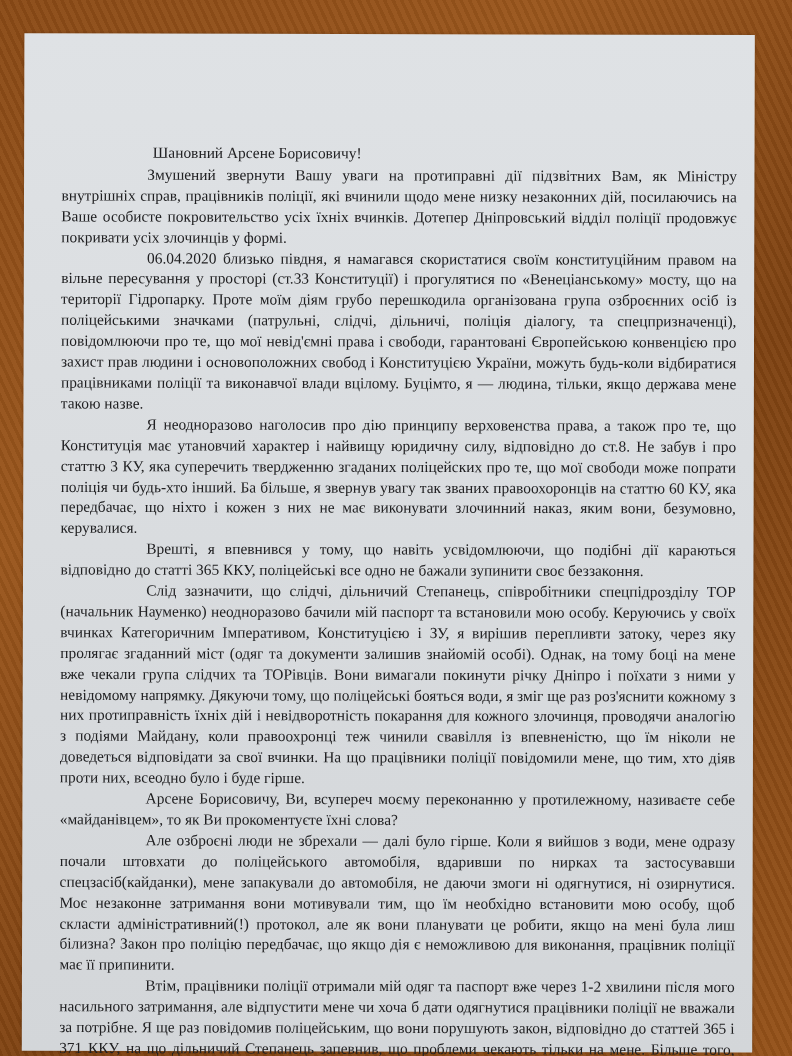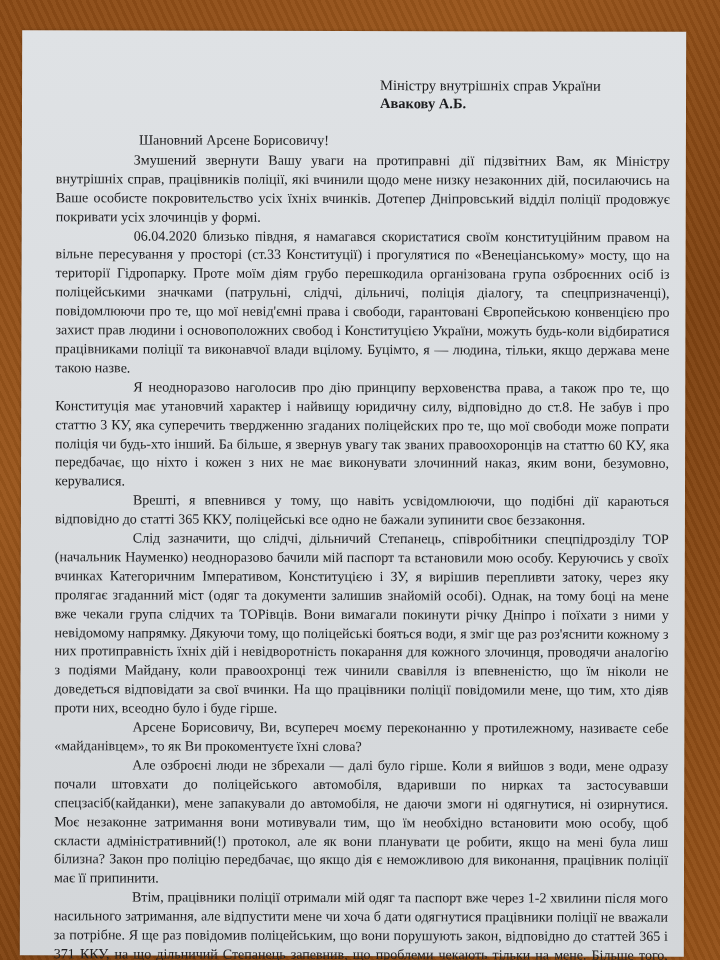--- a/index.html
+++ b/index.html
@@ -30,24 +30,20 @@
   }
   .body p { margin:0; text-indent:78px; }
   .body p.greeting { text-indent:83px; margin-bottom:1px; }
 </style>
 </head>
 <body>
 
 <div class="wood-grain"></div>
 
 <div class="paper">
-  <div class="addressee">
-    <div>Міністру внутрішніх справ України</div>
-    <div class="name">Авакову А.Б.</div>
-  </div>
 
   <div class="body">
     <p class="greeting">Шановний Арсене Борисовичу!</p>
     <p>Змушений звернути Вашу уваги на протиправні дії підзвітних Вам, як Міністру внутрішніх справ, працівників поліції, які вчинили щодо мене низку незаконних дій, посилаючись на Ваше особисте покровительство усіх їхніх вчинків. Дотепер Дніпровський відділ поліції продовжує покривати усіх злочинців у формі.</p>
     <p>06.04.2020 близько півдня, я намагався скористатися своїм конституційним правом на вільне пересування у просторі (ст.33 Конституції) і прогулятися по «Венеціанському» мосту, що на території Гідропарку. Проте моїм діям грубо перешкодила організована група озброєнних осіб із поліцейськими значками (патрульні, слідчі, дільничі, поліція діалогу, та спецпризначенці), повідомлюючи про те, що мої невід'ємні права і свободи, гарантовані Європейською конвенцією про захист прав людини і основоположних свобод і Конституцією України, можуть будь-коли відбиратися працівниками поліції та виконавчої влади вцілому. Буцімто, я — людина, тільки, якщо держава мене такою назве.</p>
     <p>Я неодноразово наголосив про дію принципу верховенства права, а також про те, що Конституція має утановчий характер і найвищу юридичну силу, відповідно до ст.8. Не забув і про статтю 3 КУ, яка суперечить твердженню згаданих поліцейских про те, що мої свободи може попрати поліція чи будь-хто інший. Ба більше, я звернув увагу так званих правоохоронців на статтю 60 КУ, яка передбачає, що ніхто і кожен з них не має виконувати злочинний наказ, яким вони, безумовно, керувалися.</p>
     <p>Врешті, я впевнився у тому, що навіть усвідомлюючи, що подібні дії караються відповідно до статті 365 ККУ, поліцейські все одно не бажали зупинити своє беззаконня.</p>
     <p>Слід зазначити, що слідчі, дільничий Степанець, співробітники спецпідрозділу ТОР  (начальник Науменко) неодноразово бачили мій паспорт та встановили мою особу. Керуючись у своїх вчинках Категоричним Імперативом, Конституцією і ЗУ, я вирішив перепливти затоку, через яку пролягає згаданний міст (одяг та документи залишив знайомій особі). Однак, на тому боці на мене вже чекали група слідчих та ТОРівців. Вони вимагали покинути річку Дніпро і поїхати з ними у невідомому напрямку. Дякуючи тому, що поліцейські бояться води, я зміг ще раз роз'яснити кожному з них протиправність їхніх дій і невідворотність покарання для кожного злочинця, проводячи аналогію з подіями Майдану, коли правоохронці теж чинили свавілля із впевненістю, що їм ніколи не доведеться відповідати за свої вчинки. На що працівники поліції повідомили мене, що тим, хто діяв проти них, всеодно було і буде гірше.</p>
     <p>Арсене Борисовичу, Ви, всупереч моєму переконанню у протилежному, називаєте себе «майданівцем», то як Ви прокоментуєте їхні слова?</p>
     <p>Але озброєні люди не збрехали — далі було гірше. Коли я вийшов з води, мене одразу почали штовхати до поліцейського автомобіля, вдаривши по нирках та застосувавши спецзасіб(кайданки), мене запакували до автомобіля, не даючи змоги ні одягнутися, ні озирнутися. Моє незаконне затримання вони мотивували тим, що їм необхідно встановити мою особу, щоб скласти адміністративний(!) протокол, але як вони планувати це робити, якщо на мені була лиш білизна? Закон про поліцію передбачає, що якщо дія є неможливою для виконання, працівник поліції має її припинити.</p>

